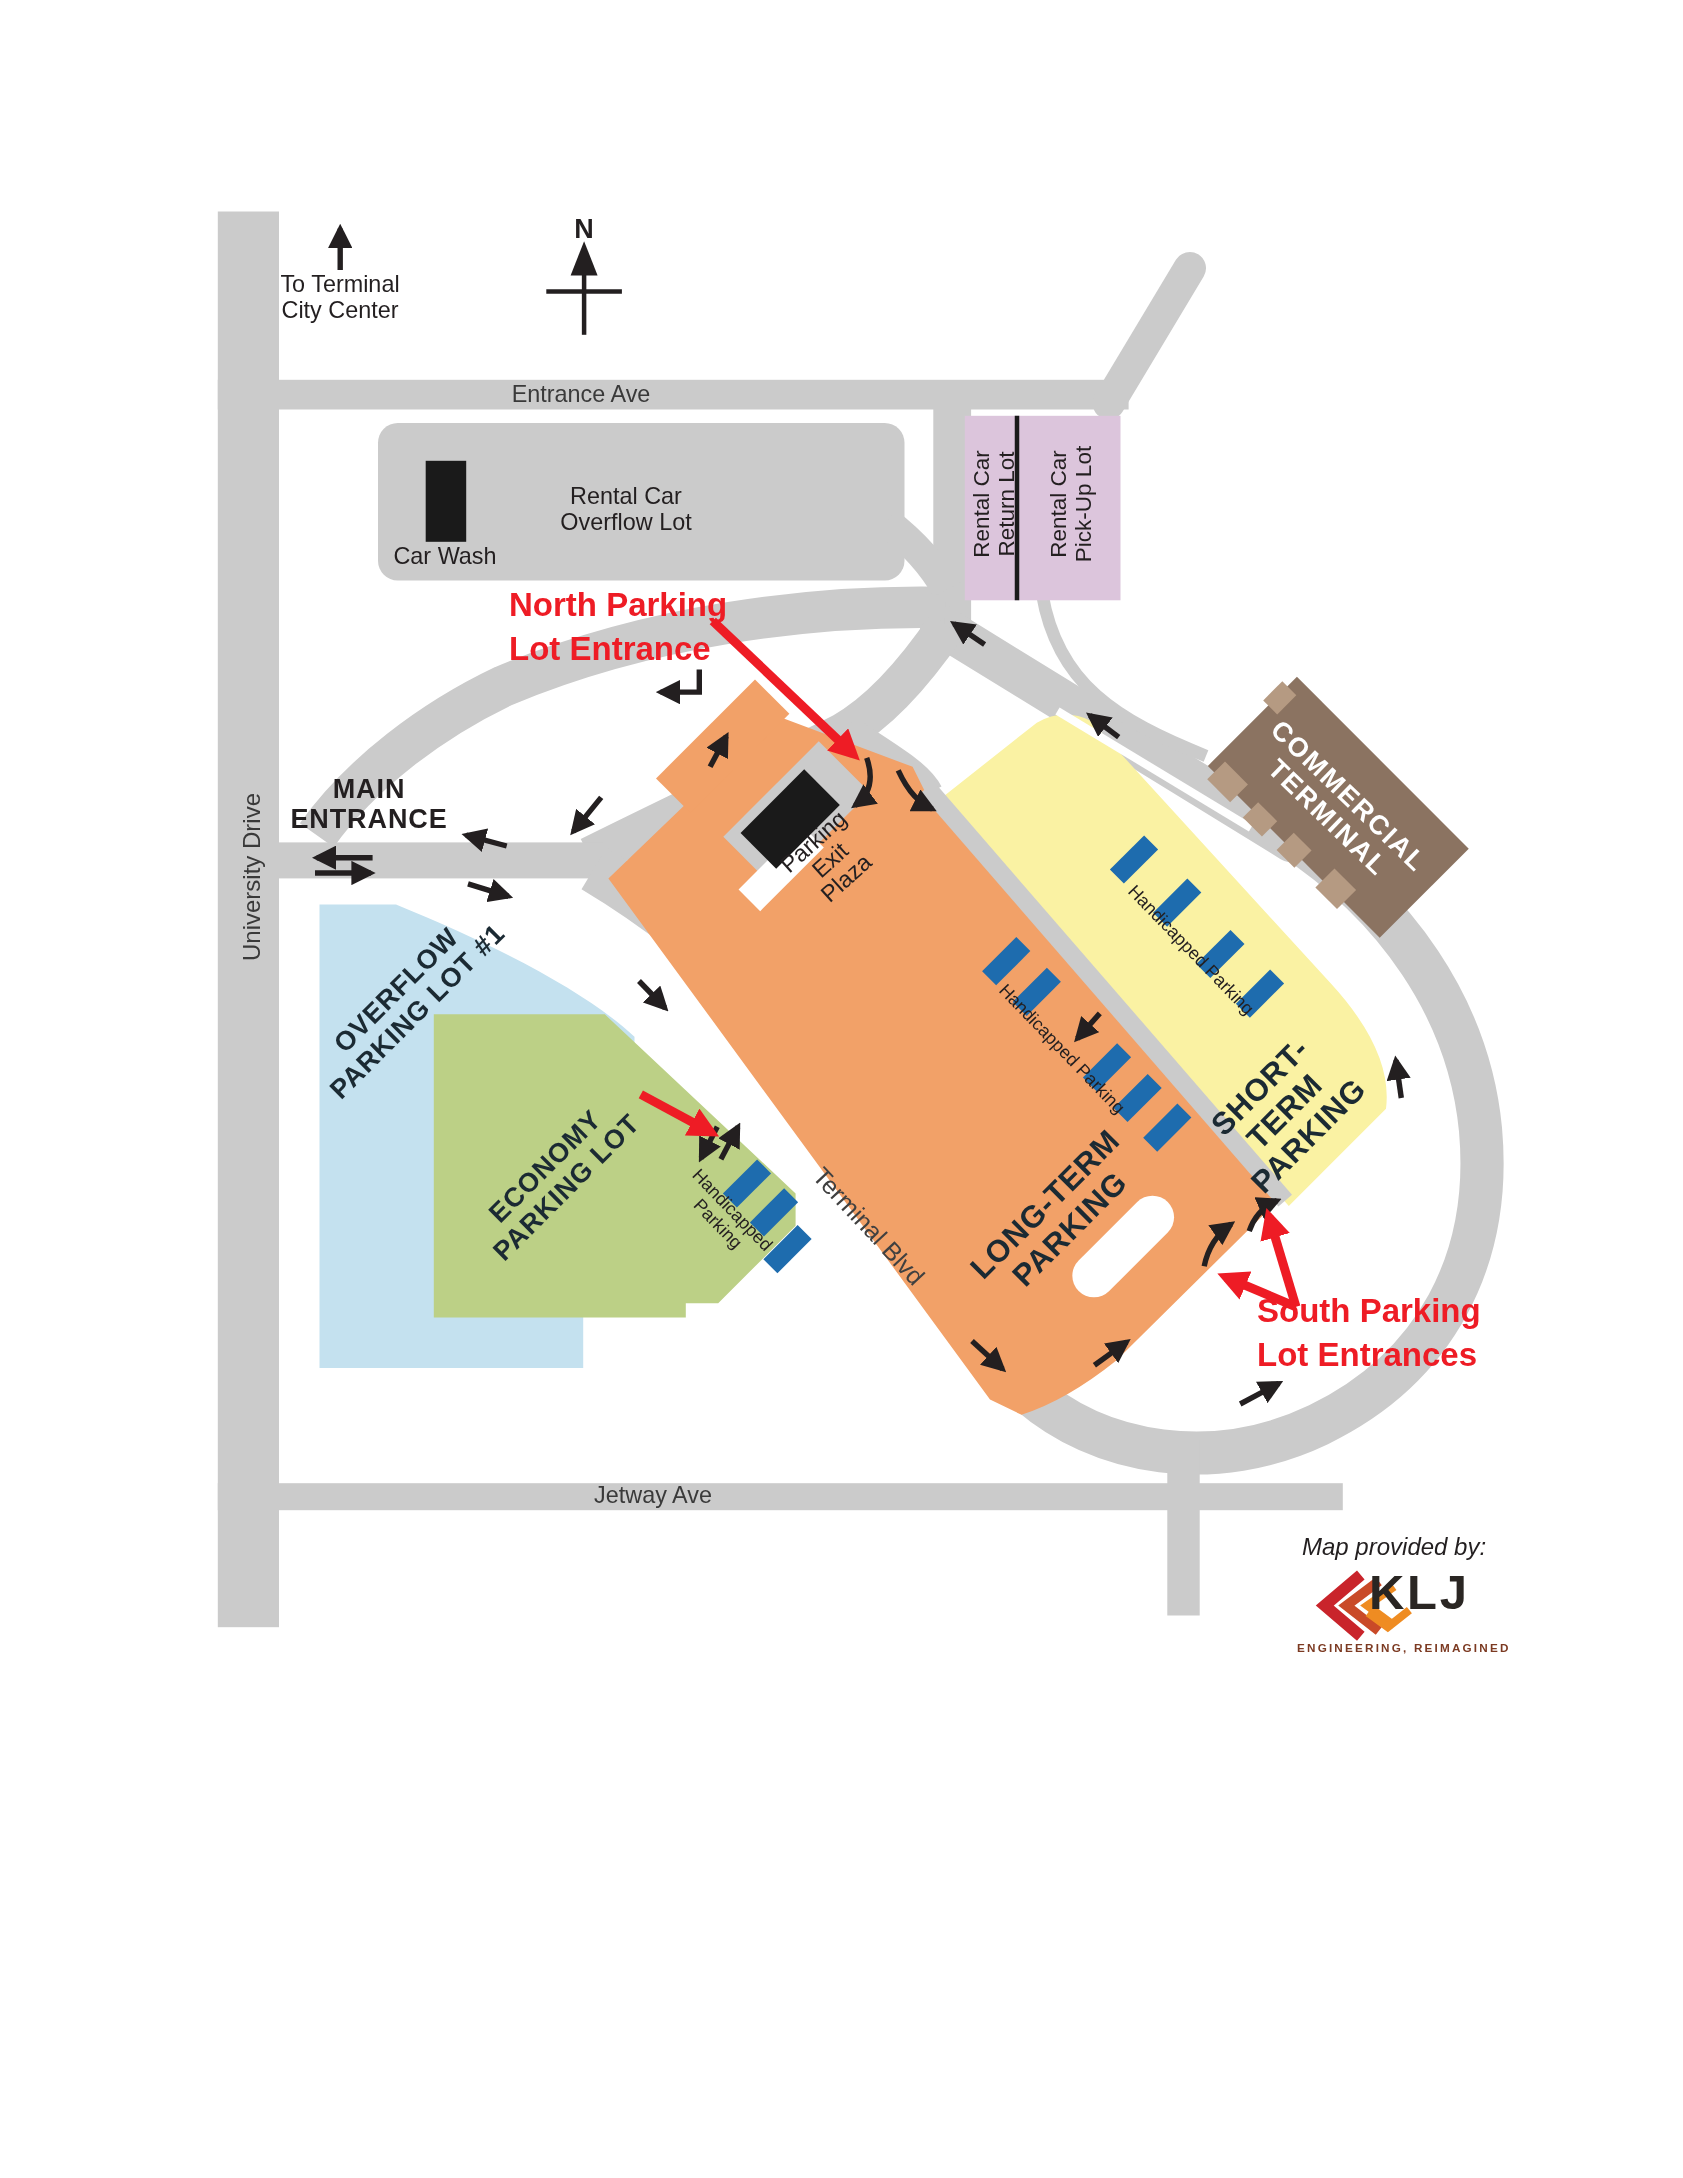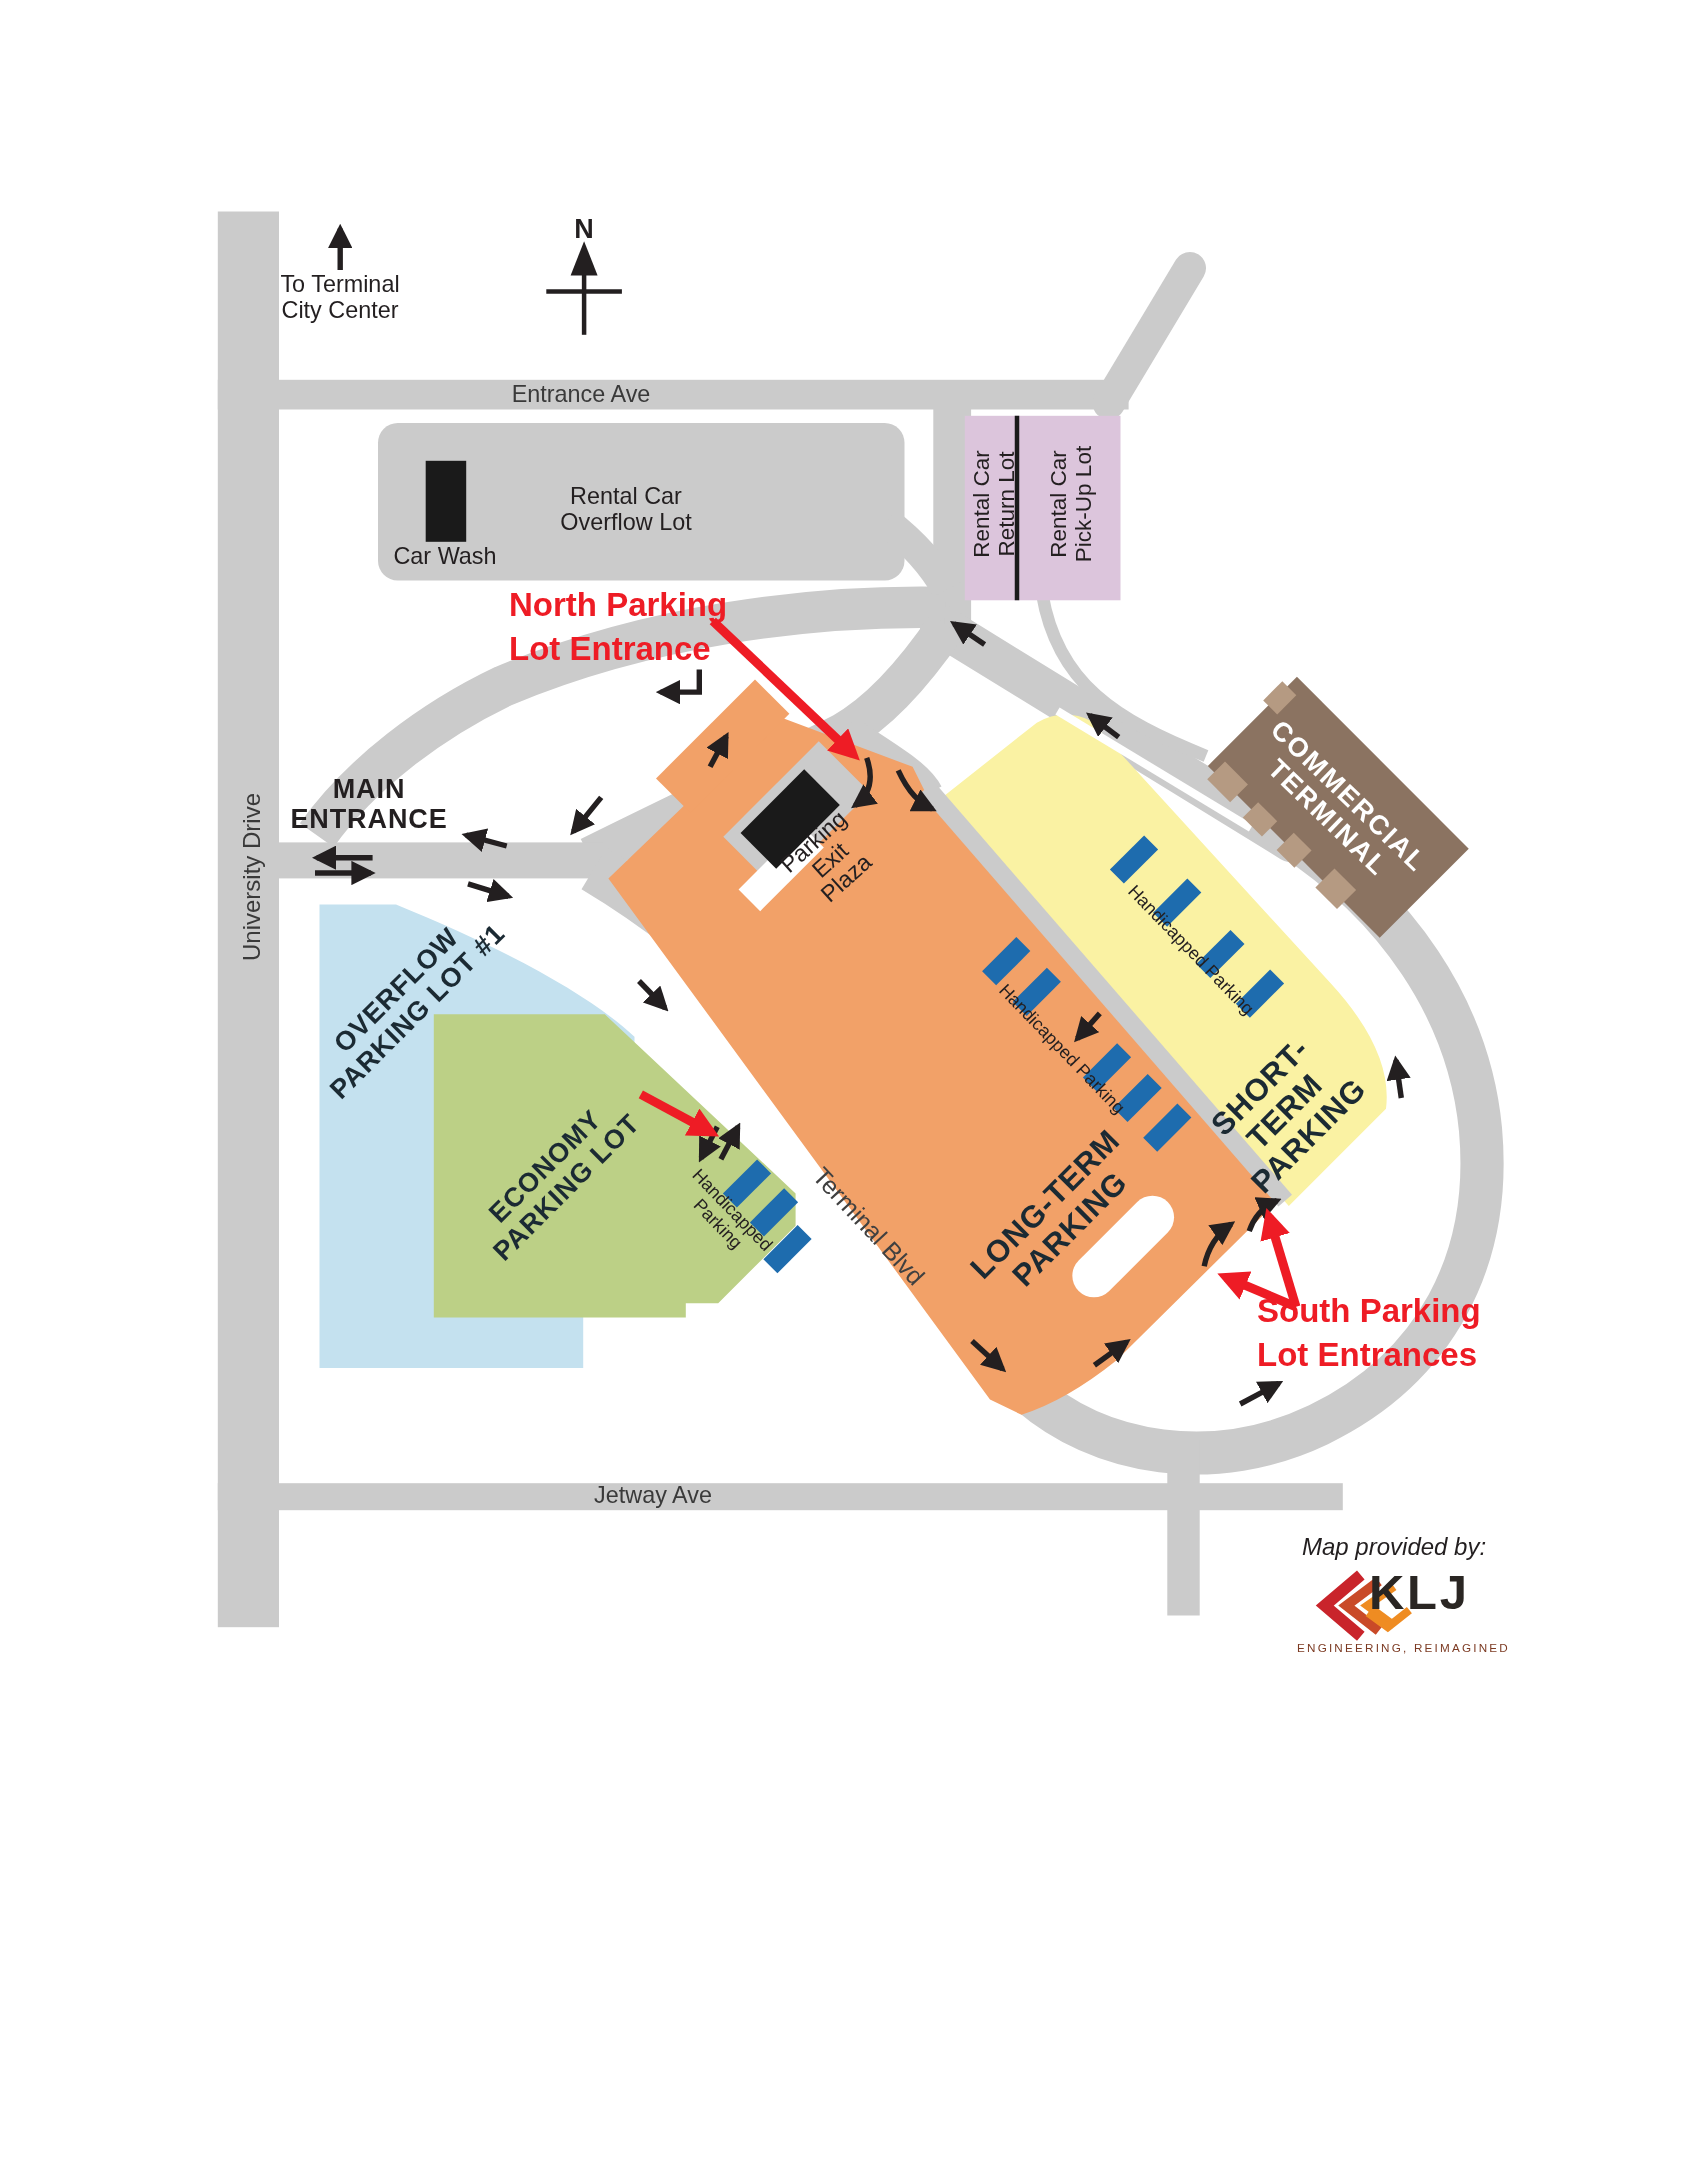--- a/index.html
+++ b/index.html
@@ -14,21 +14,21 @@
   .r44{transform:translate(-50%,-50%) rotate(44deg);}
   .r46{transform:translate(-50%,-50%) rotate(46deg);}
   .r47{transform:translate(-50%,-50%) rotate(47deg);}
   .bold{font-weight:bold;}
   .lotname{font-weight:bold;color:#1B2A33;letter-spacing:0.9px;}
   .rednote{position:absolute;color:#EE1C25;font-weight:bold;font-size:33px;line-height:1.32;text-align:left;white-space:nowrap;}
   .rednote span{display:block;}
   .roadlbl{color:#3A3A3A;}
   .credit-provided{position:absolute;left:1302px;top:1533px;font-size:24px;font-style:italic;color:#231F20;}
   .credit-klj{position:absolute;left:1369px;top:1564px;font-size:49px;font-weight:bold;color:#2A2623;letter-spacing:2.7px;text-align:right;}
-  .credit-tag{position:absolute;left:1297px;top:1641px;font-size:11.7px;font-weight:normal;color:#7C3A22;letter-spacing:2.2px;}
+  .credit-tag{position:absolute;left:1297px;top:1641px;font-size:11.7px;font-weight:bold;color:#7C3A22;letter-spacing:2.2px;}
 </style>
 </head>
 <body>
 
 <div class="map">
 
 <svg class="base" width="1683" height="2178" viewBox="0 0 1870 2420">
   <defs>
     <marker id="mB" viewBox="0 0 10 10" refX="8" refY="5" markerWidth="4.5" markerHeight="4.5" orient="auto">
           <path d="M0,0 L10,5 L0,10 Z" fill="#231F20"></path>

